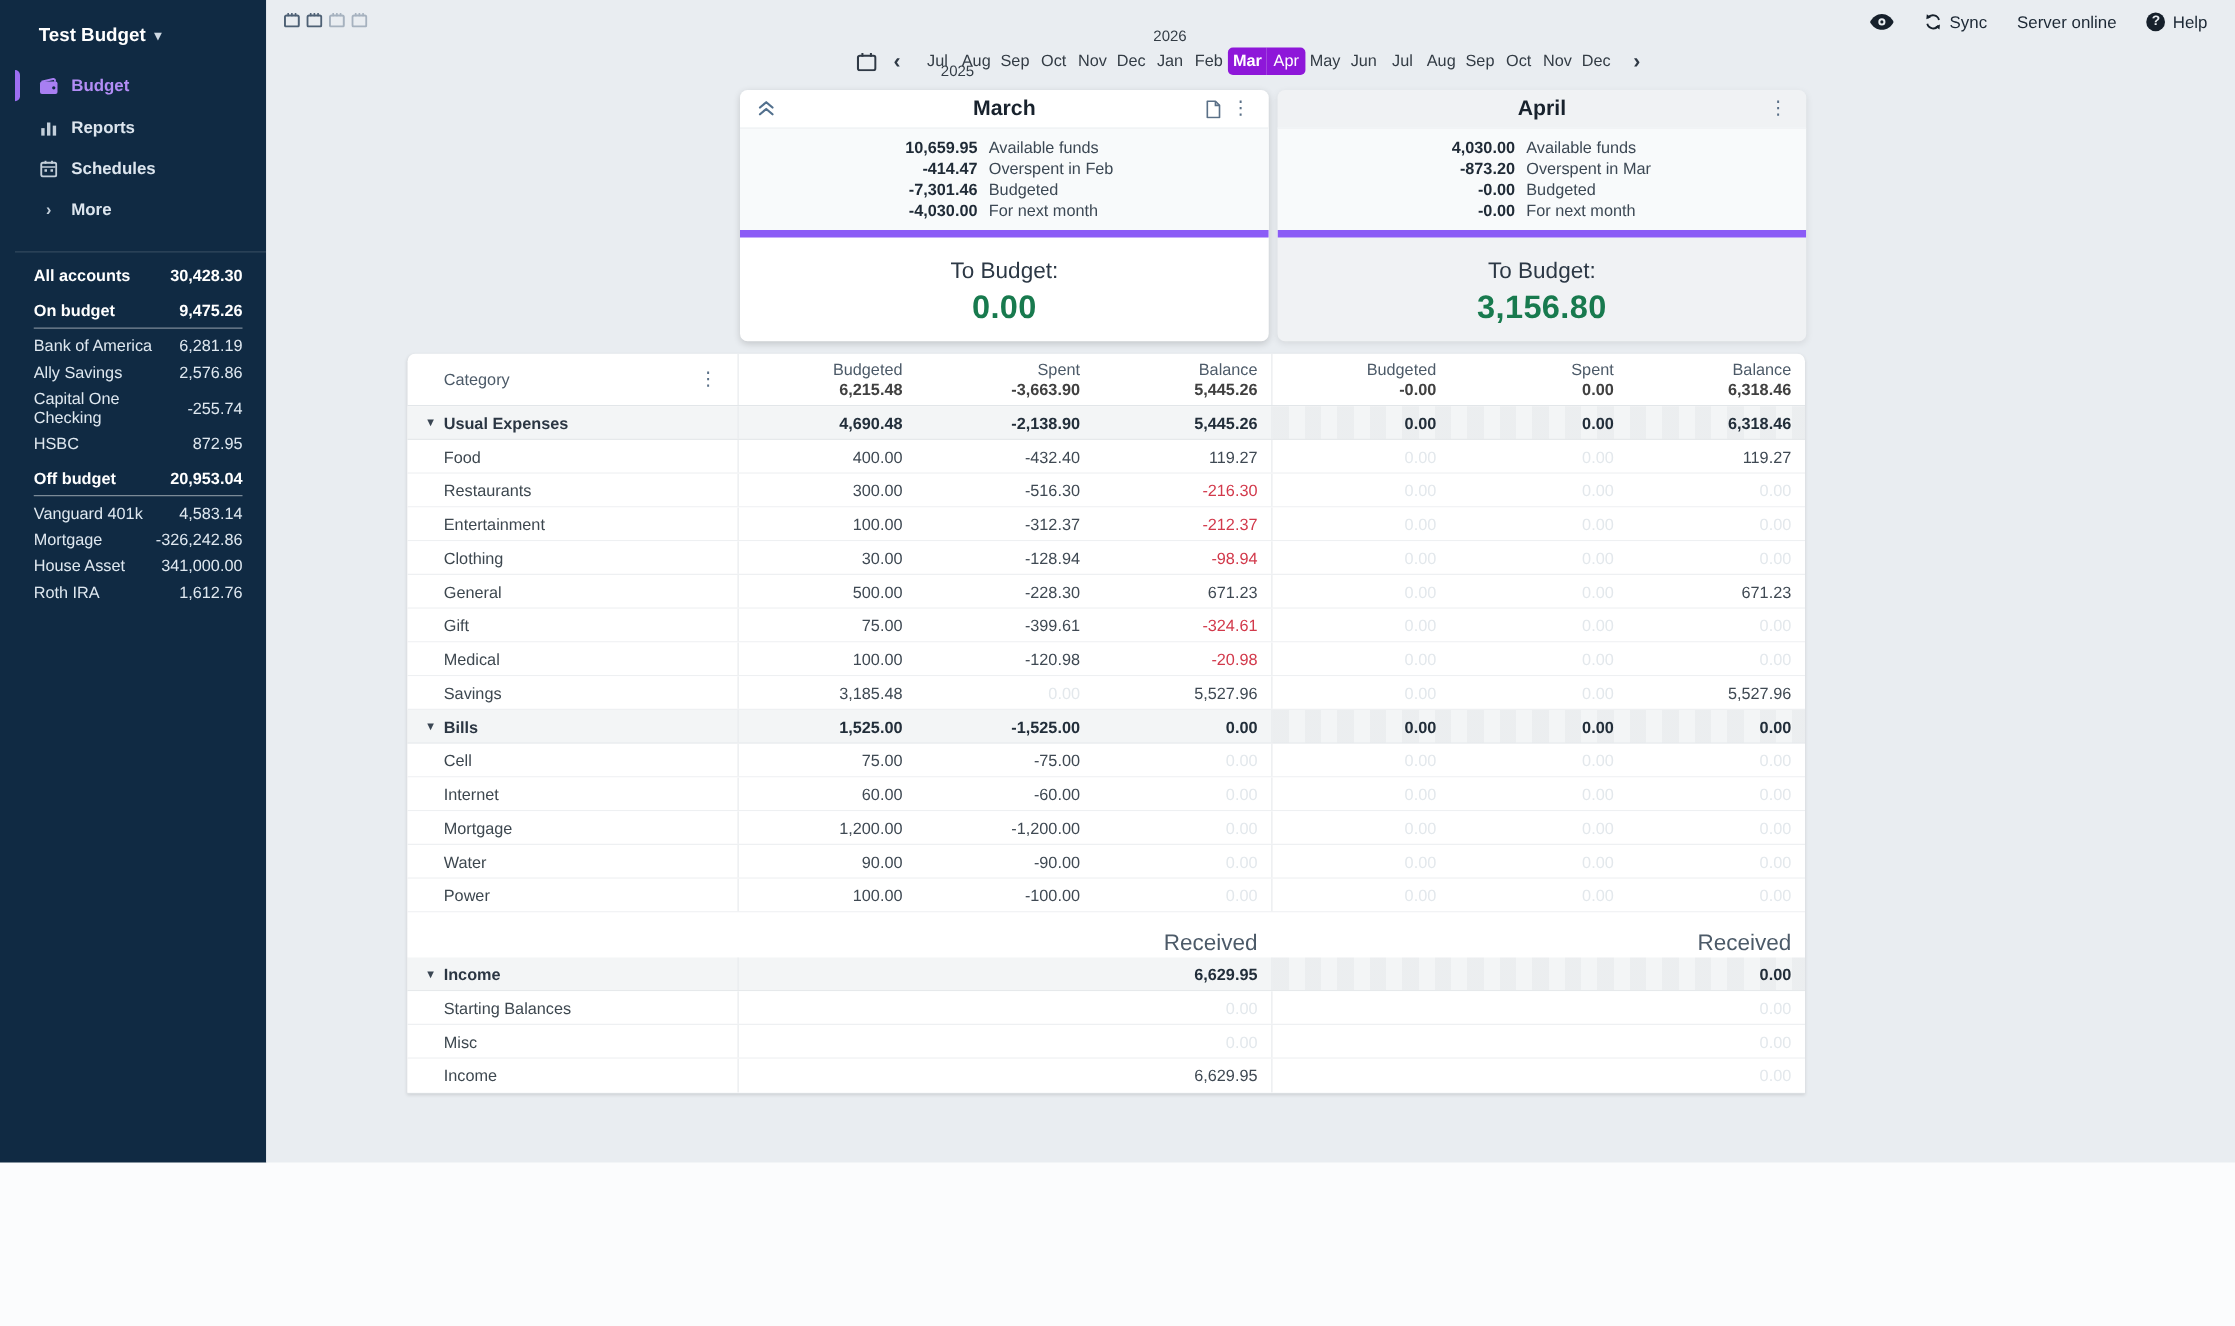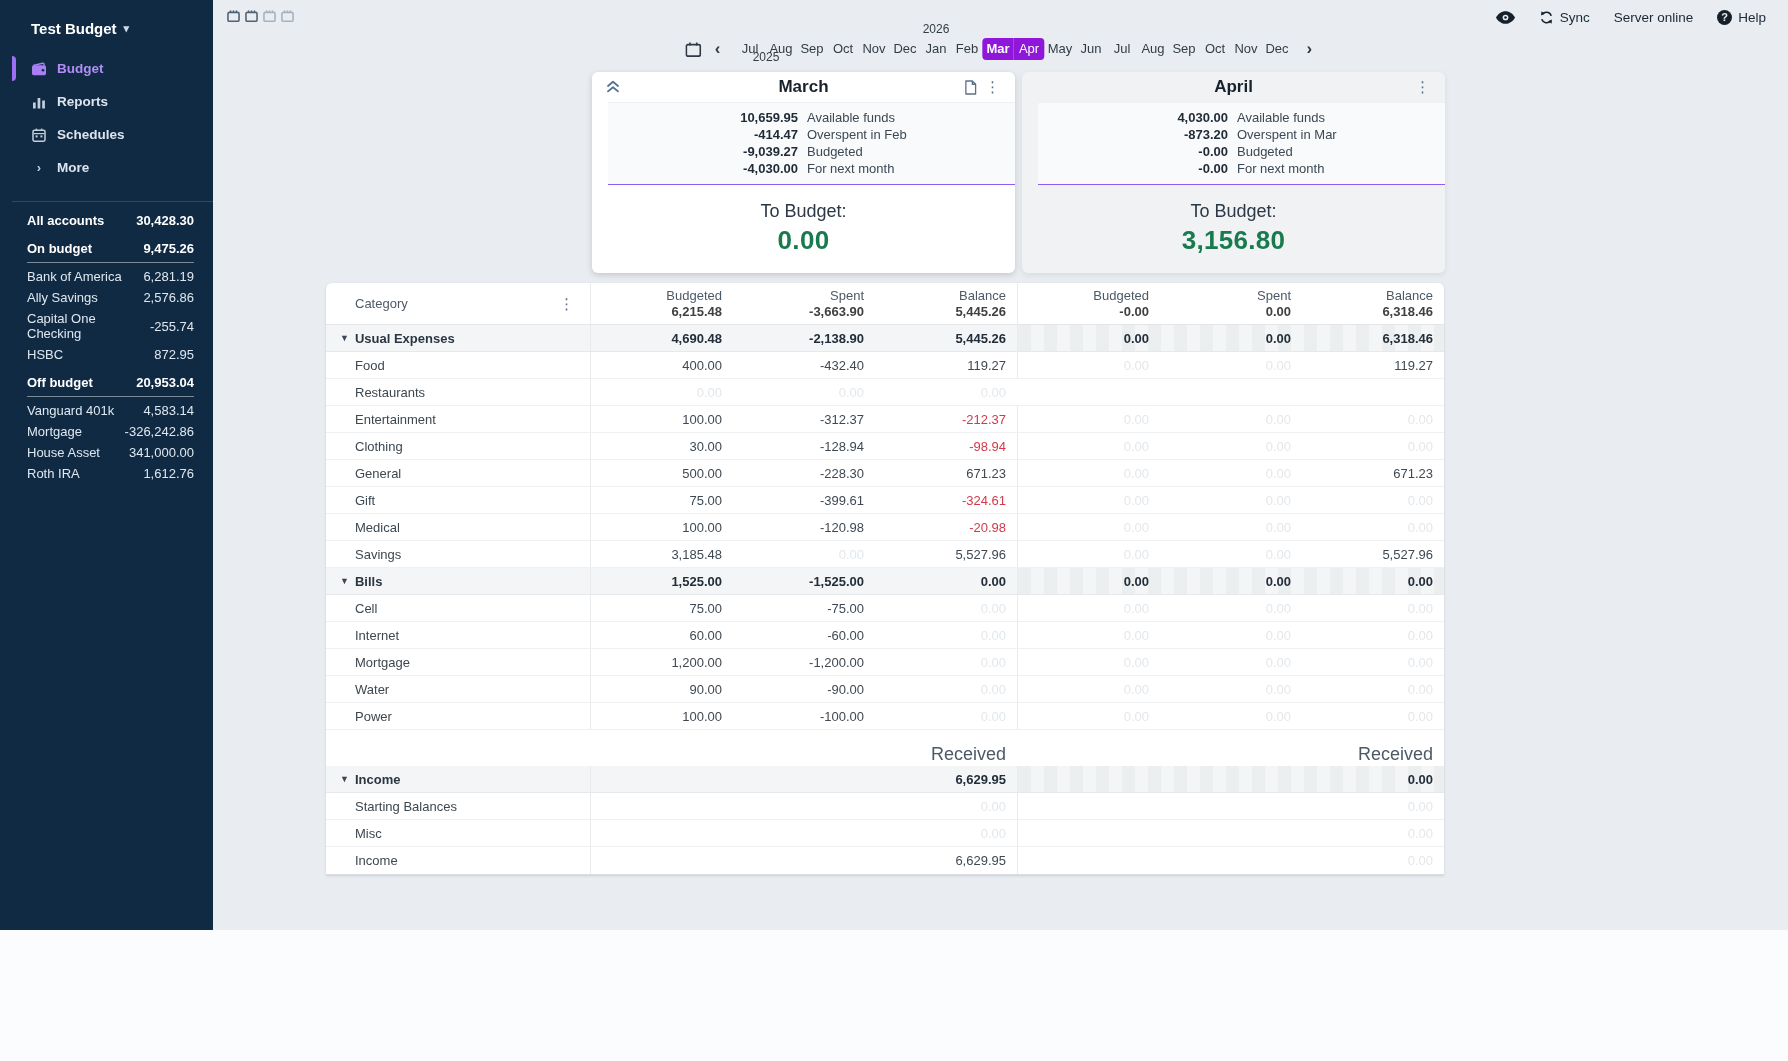--- a/index.html
+++ b/index.html
@@ -50,21 +50,21 @@
   
   .cards { position:absolute; top:72px; left:379px; display:flex; gap:7px; }
   .card { width:423px; height:201px; background:#fff; border-radius:6px; box-shadow:0 2px 6px rgba(0,0,0,.16); overflow:hidden; }
   .card.future { background:#f0f2f4; box-shadow:0 2px 6px rgba(0,0,0,.08); }
   .card-head { height:30px; position:relative; display:flex; align-items:center; justify-content:center; }
   .card-title { font-size:17px; font-weight:700; color:#18222d; }
   .collapse-btn { position:absolute; left:13px; top:7px; cursor:pointer; display:flex; }
   .notes-btn { position:absolute; right:38px; top:8px; cursor:pointer; display:flex; }
   .kebab { color:#5a7087; font-size:15px; line-height:15px; cursor:pointer; }
   .card-kebab { position:absolute; right:15px; top:7px; }
-  .summary { background:#f8fafb; border-top:1px solid #eef1f3; border-bottom:1px solid #8b5cf6; padding:6px 0 7px;margin-left:16px; }
+  .summary { background:#f8fafb; border-top:1px solid #eef1f3; border-bottom:6px solid #8b5cf6; padding:6px 0 7px; }
   .sum-row { display:flex; line-height:17px; font-size:13px; }
   .sum-amt { width:190px; text-align:right; font-weight:600; color:#1f2a36; font-variant-numeric:tabular-nums; }
   .sum-label { margin-left:9px; color:#3c4854; }
   .tb { padding-top:16px; text-align:center; }
   .tb-label { font-size:18px; color:#2c3845; }
   .tb-value { font-size:26px; font-weight:700; color:#187a4e; margin-top:3px; letter-spacing:.3px; cursor:pointer; }
 
   
   .budget-table { position:absolute; top:283px; left:113px; width:1118px; background:#fff; border-radius:6px 6px 0 0; box-shadow:0 1px 3px rgba(0,0,0,.13); border-bottom:1px solid #d8dde1; }
   .t-head { display:flex; height:42px; border-bottom:1px solid #e2e6e9; }
@@ -309,21 +309,21 @@
         <div class="summary">
           <div class="sum-row">
               <span class="sum-amt">10,659.95</span>
               <span class="sum-label">Available funds</span>
             </div>
           <div class="sum-row">
               <span class="sum-amt">-414.47</span>
               <span class="sum-label">Overspent in Feb</span>
             </div>
           <div class="sum-row">
-              <span class="sum-amt">-9,039.27</span>
+              <span class="sum-amt">-7,301.46</span>
               <span class="sum-label">Budgeted</span>
             </div>
           <div class="sum-row">
               <span class="sum-amt">-4,030.00</span>
               <span class="sum-label">For next month</span>
             </div>
         </div>
         <div class="tb">
           <div class="tb-label">To Budget:</div>
           <div class="tb-value">0.00</div>
@@ -451,20 +451,31 @@
           <div class="cell">
               <span>119.27</span>
             </div>
         </div>
       </div>
 
       <div class="t-row">
         <div class="cat-col">
             <span>Restaurants</span>
           </div>
+        <div class="sec m">
+          <div class="cell">
+              <span>300.00</span>
+            </div>
+          <div class="cell">
+              <span>-516.30</span>
+            </div>
+          <div class="cell red">
+              <span>-216.30</span>
+            </div>
+        </div>
         <div class="sec a">
           <div class="cell faint">
               <span>0.00</span>
             </div>
           <div class="cell faint">
               <span>0.00</span>
             </div>
           <div class="cell faint">
               <span>0.00</span>
             </div>

